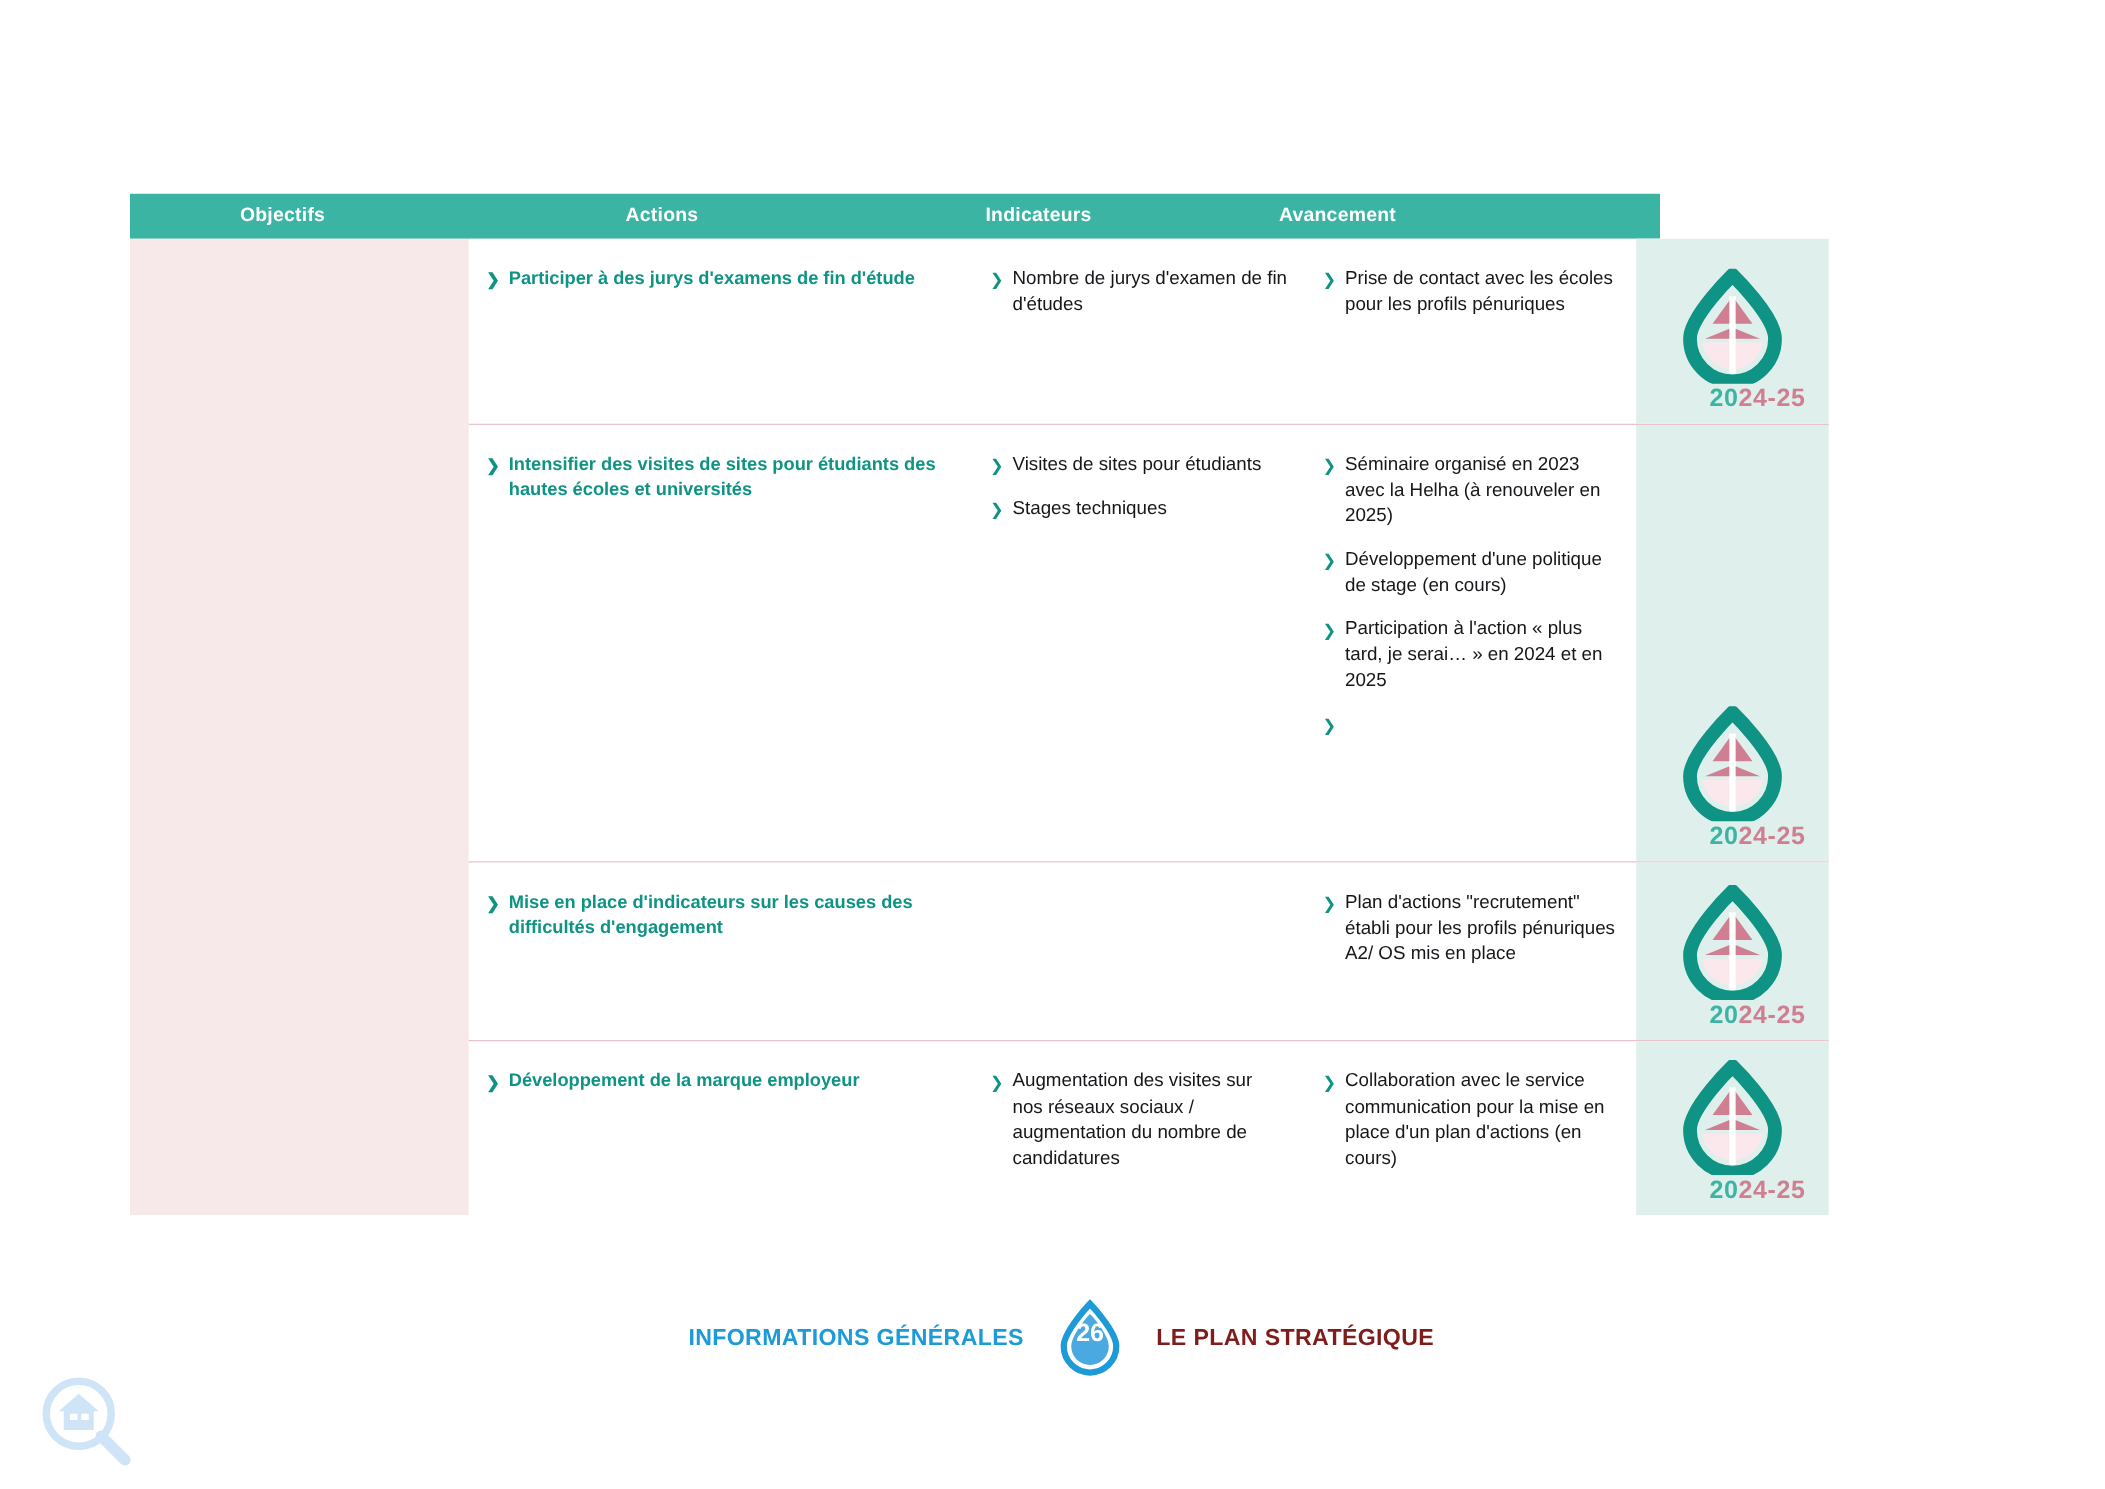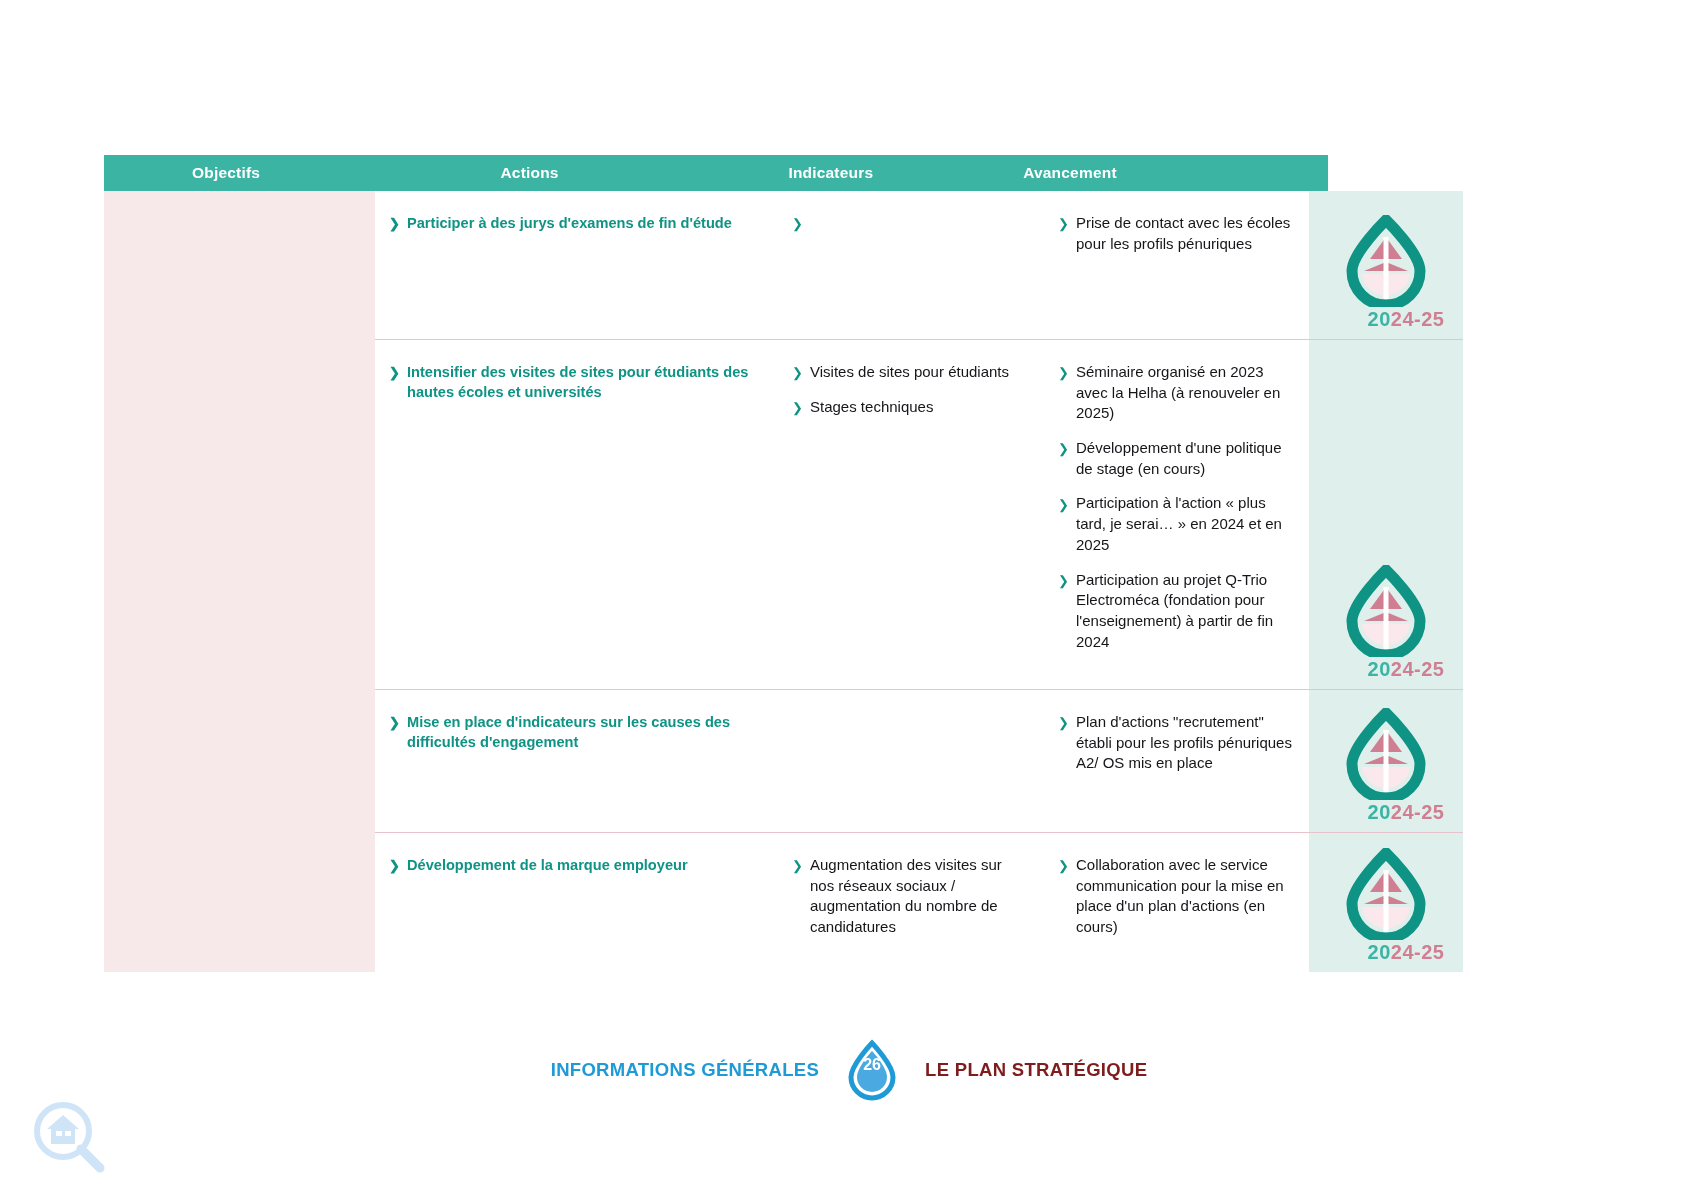--- a/index.html
+++ b/index.html
@@ -165,21 +165,21 @@
     position: relative;
     width: 58px;
     height: 62px;
     display: flex;
     align-items: center;
     justify-content: center;
   }
   .page-num {
     position: absolute;
     color: #ffffff;
-    font-size: 16px;
+    font-size: 20px;
     font-weight: bold;
     line-height: 1;
     top: 18px;
     left: 0;
     right: 0;
     text-align: center;
   }
 
   .home-search {
     position: absolute;
@@ -210,21 +210,21 @@
 
       <div class="rows-area" id="rows-area">
           <div class="trow" style="min-height: 148px;">
             <div class="cell cell-actions">
               <ul class="blist">
                 <li class="bitem txt-action"><span class="chev">❯</span><span>Participer à des jurys d'examens de fin d'étude</span></li>
               </ul>
             </div>
             <div class="cell cell-indic">
               <ul class="blist">
-                <li class="bitem txt-plain"><span class="chev">❯</span></li>
+                <li class="bitem txt-plain"><span class="chev">❯</span><span>Nombre de jurys d'examen de fin d'études</span></li>
               </ul>
             </div>
             <div class="cell cell-avanc">
               <ul class="blist">
                 <li class="bitem txt-plain"><span class="chev">❯</span><span>Prise de contact avec les écoles pour les profils pénuriques</span></li>
               </ul>
             </div>
             <div class="cell-badge">
               <div class="badge-inner">
                 <svg class="leaf-svg" width="92" height="92" viewBox="0 0 92 92">
@@ -252,21 +252,21 @@
               <ul class="blist">
                 <li class="bitem txt-plain"><span class="chev">❯</span><span>Visites de sites pour étudiants</span></li>
                 <li class="bitem txt-plain"><span class="chev">❯</span><span>Stages techniques</span></li>
               </ul>
             </div>
             <div class="cell cell-avanc">
               <ul class="blist">
                 <li class="bitem txt-plain"><span class="chev">❯</span><span>Séminaire organisé en 2023 avec la Helha (à renouveler en 2025)</span></li>
                 <li class="bitem txt-plain"><span class="chev">❯</span><span>Développement d'une politique de stage (en cours)</span></li>
                 <li class="bitem txt-plain"><span class="chev">❯</span><span>Participation à l'action « plus tard, je serai… » en 2024 et en 2025</span></li>
-                <li class="bitem txt-plain"><span class="chev">❯</span><span>Participation au projet Q-Trio Electroméca (fondation pour l'enseignement) à partir de fin 2024</span></li>
+                <li class="bitem txt-plain"><span class="chev">❯</span></li>
               </ul>
             </div>
             <div class="cell-badge">
               <div class="badge-inner">
                 <svg class="leaf-svg" width="92" height="92" viewBox="0 0 92 92">
     <path d="M46 5 C46 5 80 38 80 56 A34 34 0 0 1 12 56 C12 38 46 5 46 5 Z" fill="none" stroke="#0e9384" stroke-width="11"></path>
     <path d="M46 22 L46 82" stroke="#ffffff" stroke-width="5"></path>
     <path d="M46 22 L62 44 L46 44 Z" fill="#cf7f91"></path>
     <path d="M46 22 L30 44 L46 44 Z" fill="#cf7f91"></path>
     <path d="M46 47 L68 56 L46 56 Z" fill="#cf7f91"></path>

